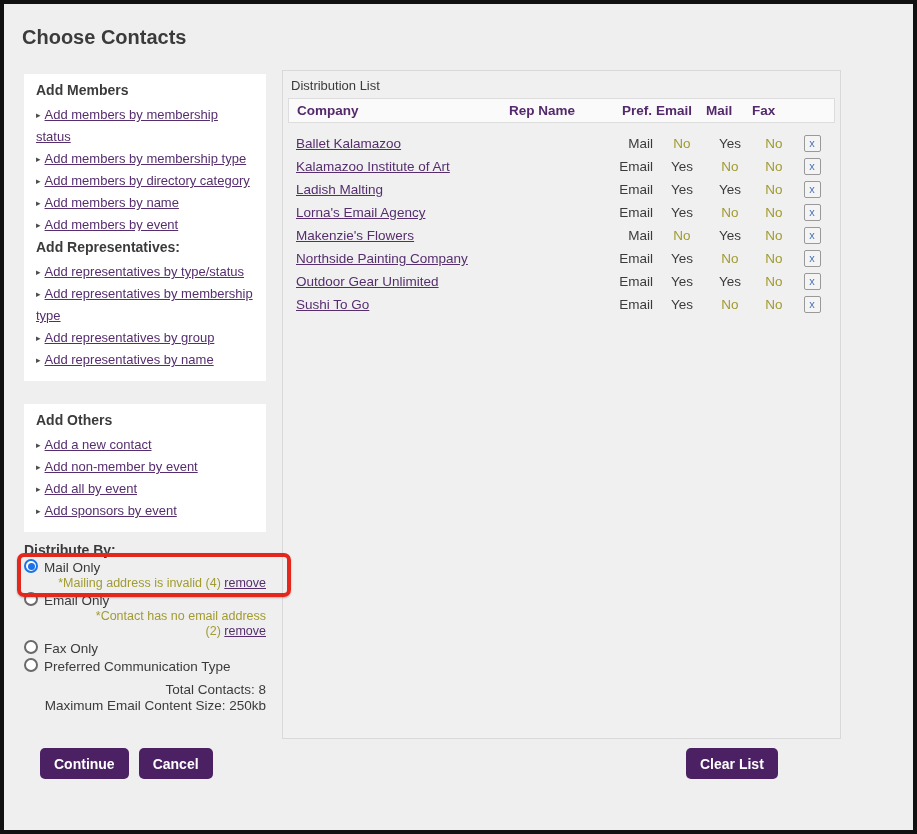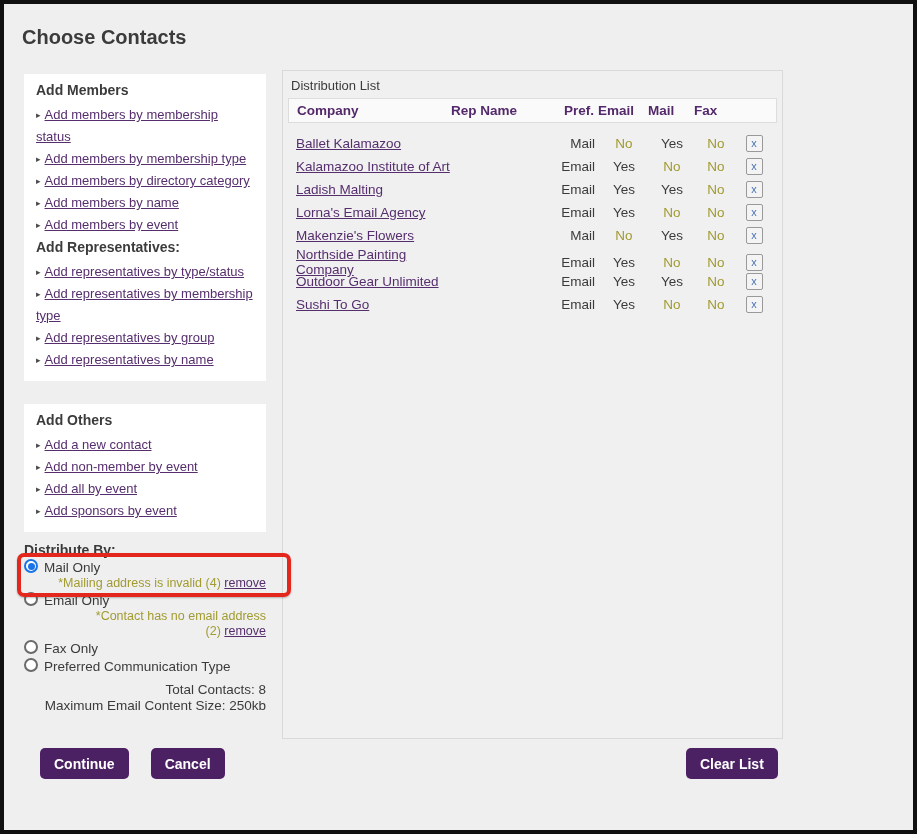--- a/index.html
+++ b/index.html
@@ -41,25 +41,25 @@
 
   .highlight-box{
     position:absolute;left:13px;top:549px;width:274px;height:44px;
     border:4px solid var(--highlight-red);border-radius:7px;z-index:6;pointer-events:none;
     box-shadow:0 1px 2px rgba(0,0,0,.25);
   }
 
   
   .btn{background:var(--button-purple);color:#fff;font-family:"Liberation Sans",sans-serif;
     font-size:14px;font-weight:bold;border:none;border-radius:5px;height:31px;padding:0 14px;cursor:pointer}
-  .btn-row{position:absolute;left:36px;top:744px;display:flex;gap:22px}
+  .btn-row{position:absolute;left:36px;top:744px;display:flex;gap:10px}
   .clear-btn{position:absolute;left:682px;top:744px}
 
   
-  .panel{position:absolute;left:278px;top:66px;width:501px;height:669px;background:#f0f0f0;border:1px solid #d9d9d9}
+  .panel{position:absolute;left:278px;top:66px;width:559px;height:669px;background:#f0f0f0;border:1px solid #d9d9d9}
   .panel-title{font-size:13px;color:var(--text-dark);padding:7px 10px 5px 8px}
   .thead{margin:0 5px;height:25px;background:#fafafa;border:1px solid #ddd;
     display:grid;grid-template-columns:1fr 95px 52px 50px 46px 42px 34px;align-items:center;padding:0 6px 0 8px;
     font-size:13.5px;font-weight:bold;color:var(--header-purple)}
   .th-rep,.th-email,.th-mail,.th-fax{text-align:left}
   .th-pref{text-align:right;padding-right:4px}
   .tbody{margin-top:9px}
   .trow{display:grid;grid-template-columns:1fr 95px 52px 50px 46px 42px 34px;align-items:center;
     height:23px;padding:0 11px 0 13px;font-size:13.5px;color:var(--text-dark)}
   .td-pref{text-align:right;padding-right:4px}

